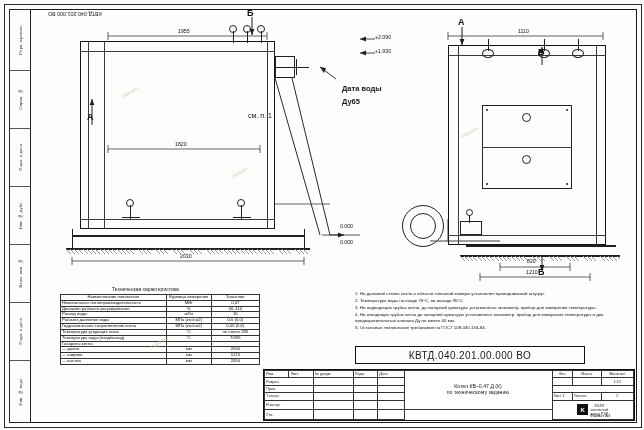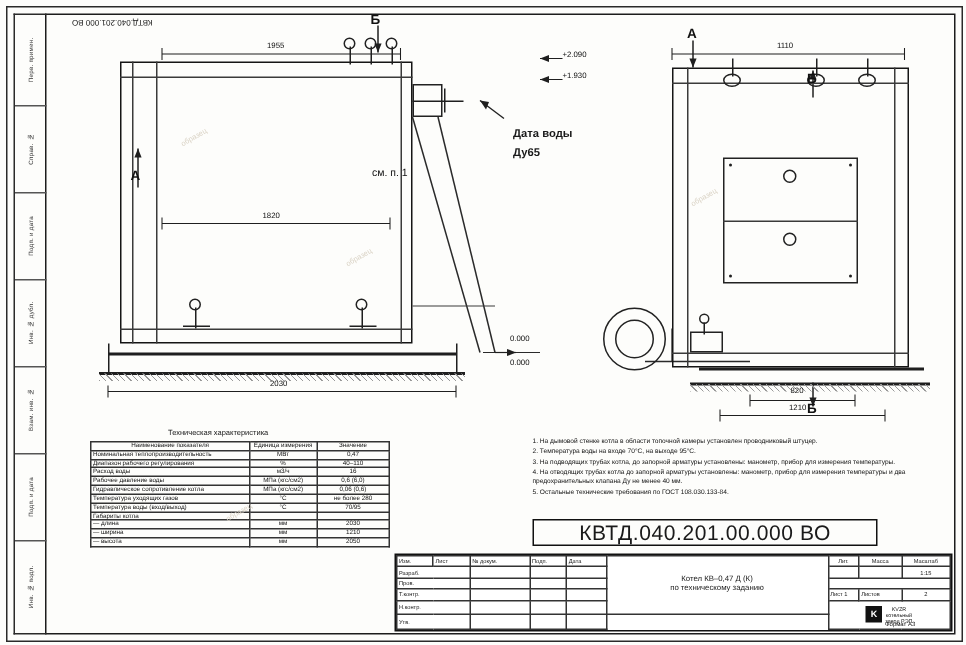--- a/index.html
+++ b/index.html
@@ -26,21 +26,21 @@
   .hatch{position:absolute;background:repeating-linear-gradient(45deg,#999 0 0.6px,transparent 0.6px 3px);}
   
   table{border-collapse:collapse;}
   .tbl{position:absolute;font-size:4.2px;color:#111;}
   .tbl td,.tbl th{border:0.6px solid #333;padding:0 1px;line-height:1.15;}
   .tbl th{font-weight:normal;text-align:center;}
   .spec-title{position:absolute;font-size:5px;}
   .notes{position:absolute;font-size:4.4px;line-height:1.45;color:#111;width:250px;}
   .notes div{margin-bottom:0.5px;}
   .codebox{position:absolute;border:1.2px solid #111;box-sizing:border-box;display:flex;align-items:center;justify-content:center;
-           font-size:14px;letter-spacing:.4px;}
+           font-size:10px;letter-spacing:.4px;}
   .stamp{position:absolute;border:1.2px solid #111;box-sizing:border-box;font-size:3.8px;}
   .stamp td{border:0.6px solid #333;padding:0 1px;line-height:1.1;}
   .wm{position:absolute;font-size:5px;color:#d9d2c4;transform:rotate(-30deg);white-space:nowrap;pointer-events:none;}
   .topcode{position:absolute;font-size:5.4px;transform:rotate(180deg);}
   .logo{position:absolute;display:flex;align-items:center;gap:2px;}
   .logo .mark{width:11px;height:11px;background:#111;color:#fff;font-size:6px;display:flex;align-items:center;justify-content:center;font-weight:bold;}
   .logo .txt{font-size:3.6px;line-height:1.15;color:#111;}
   .arrowtxt{position:absolute;font-size:7.5px;font-weight:bold;}
   .svgwrap{position:absolute;left:0;top:0;width:605px;height:412px;pointer-events:none;}
 </style>

